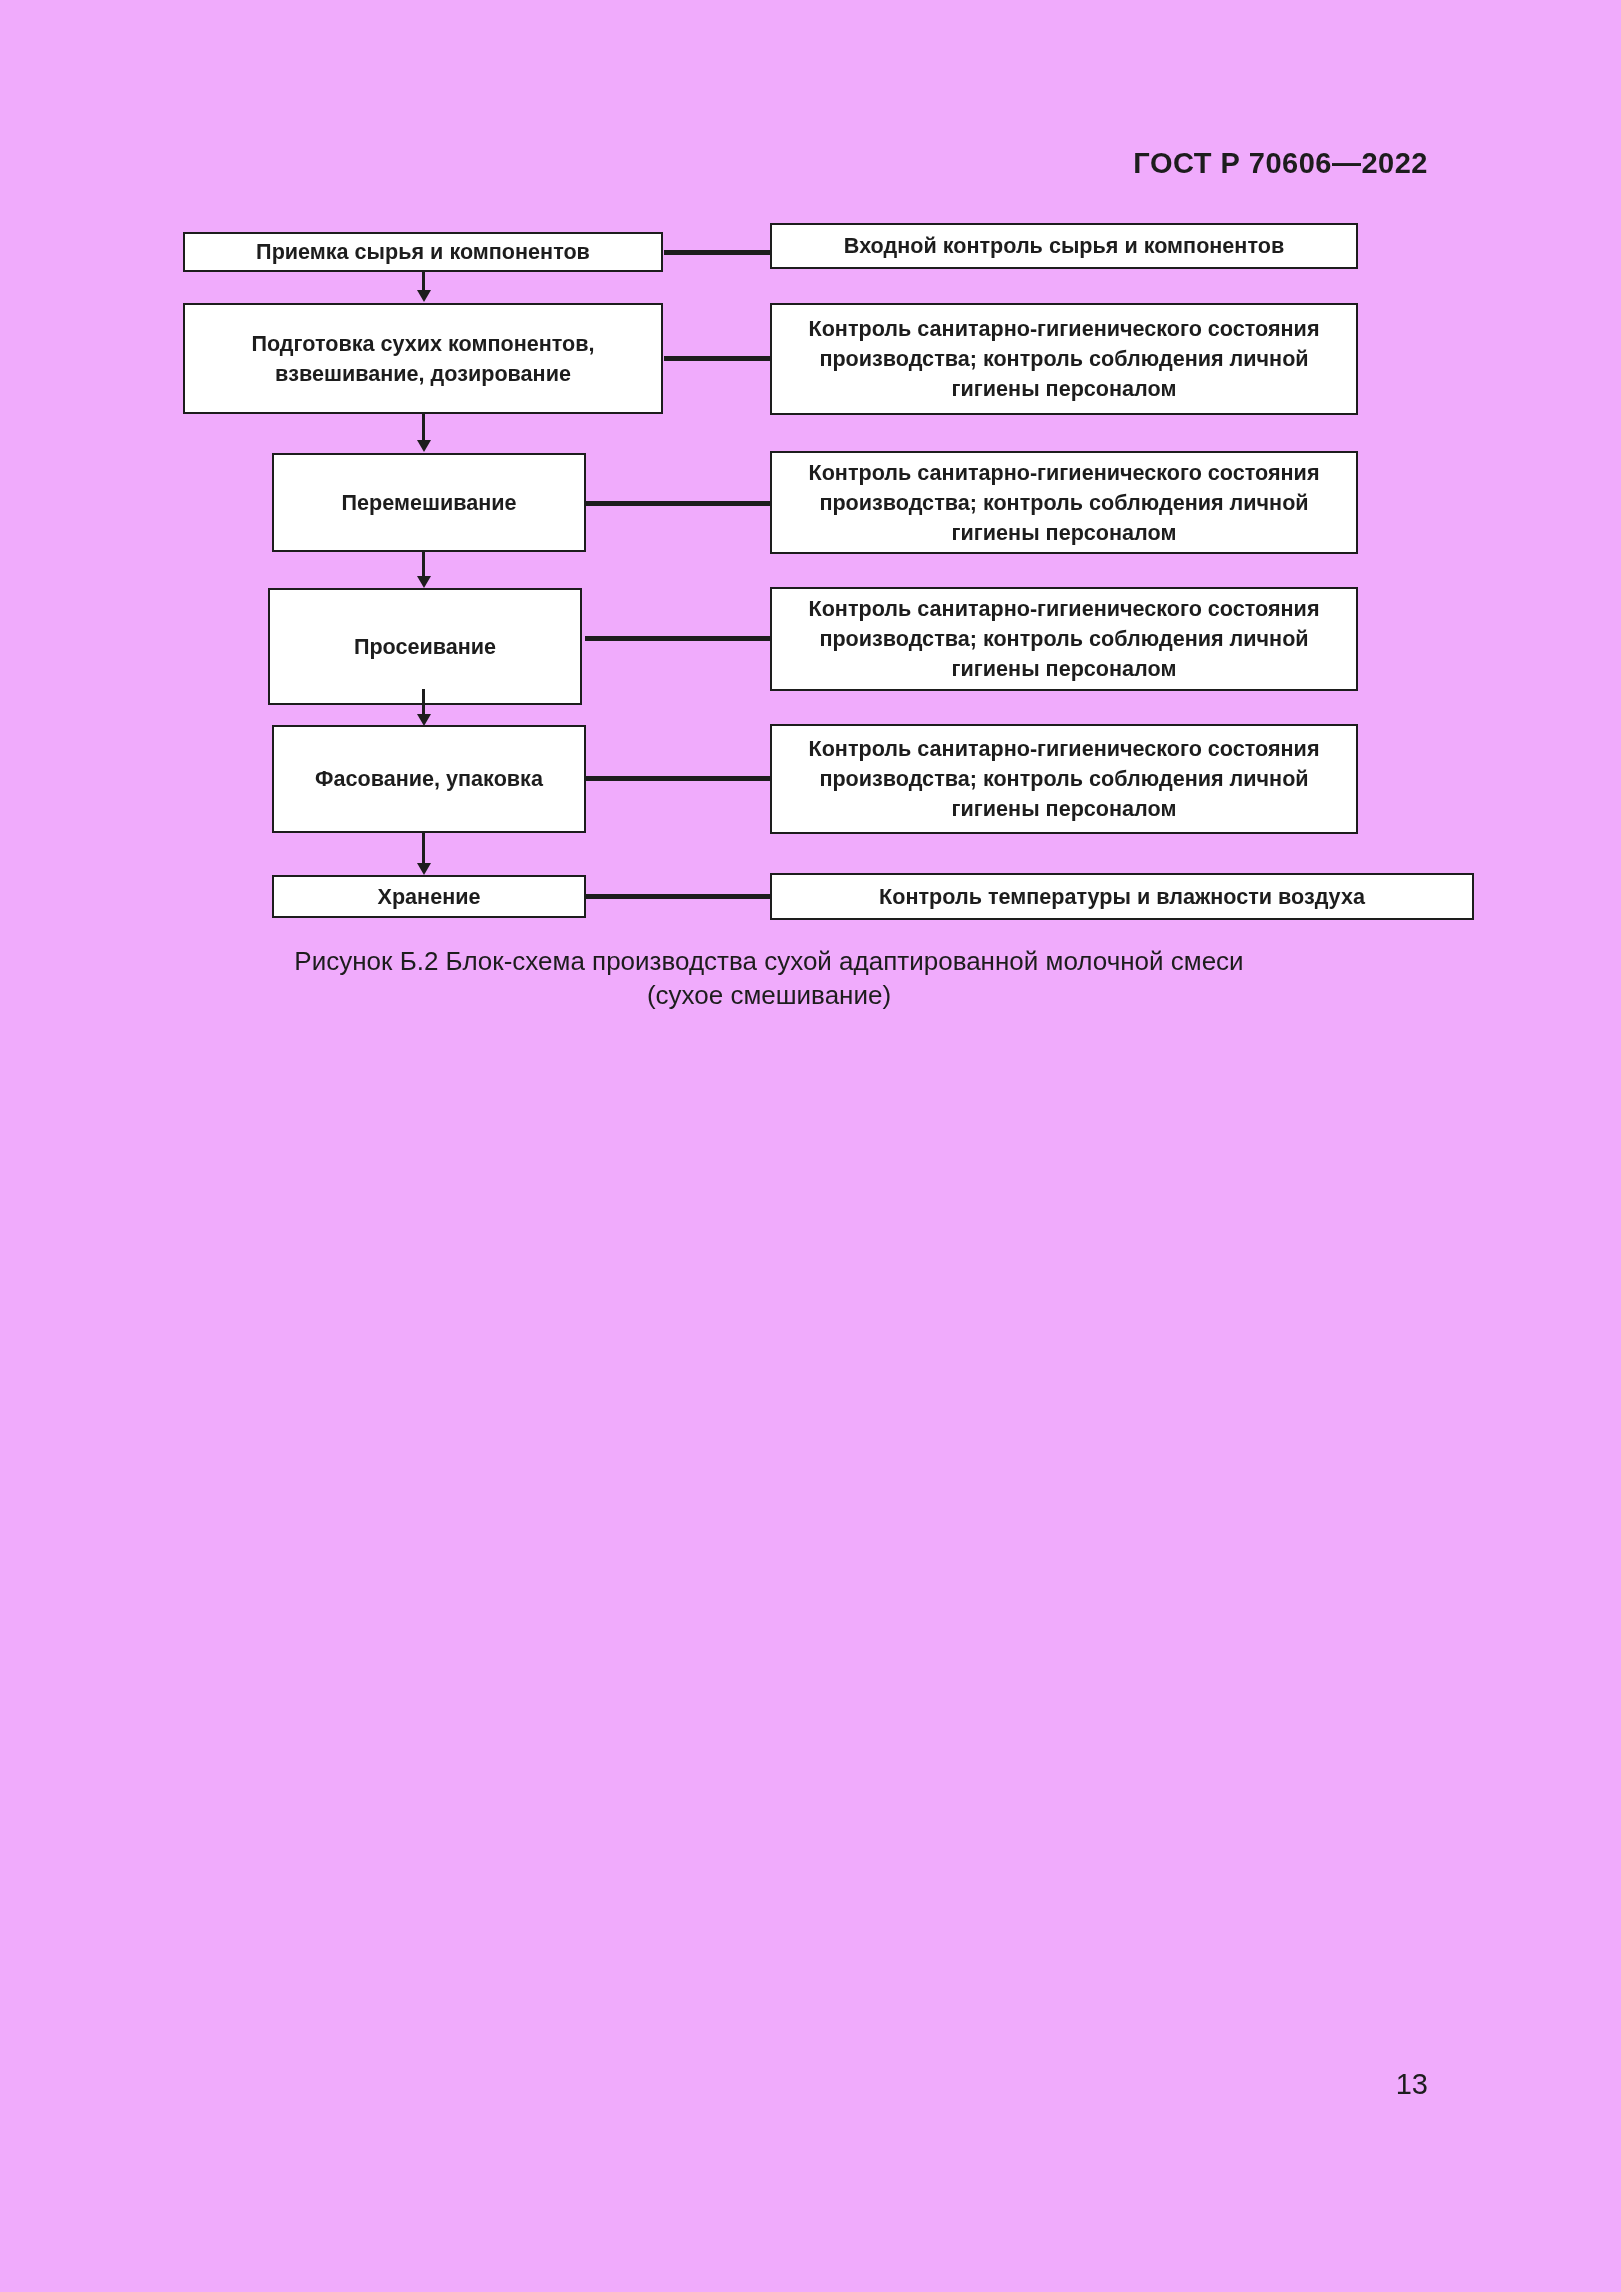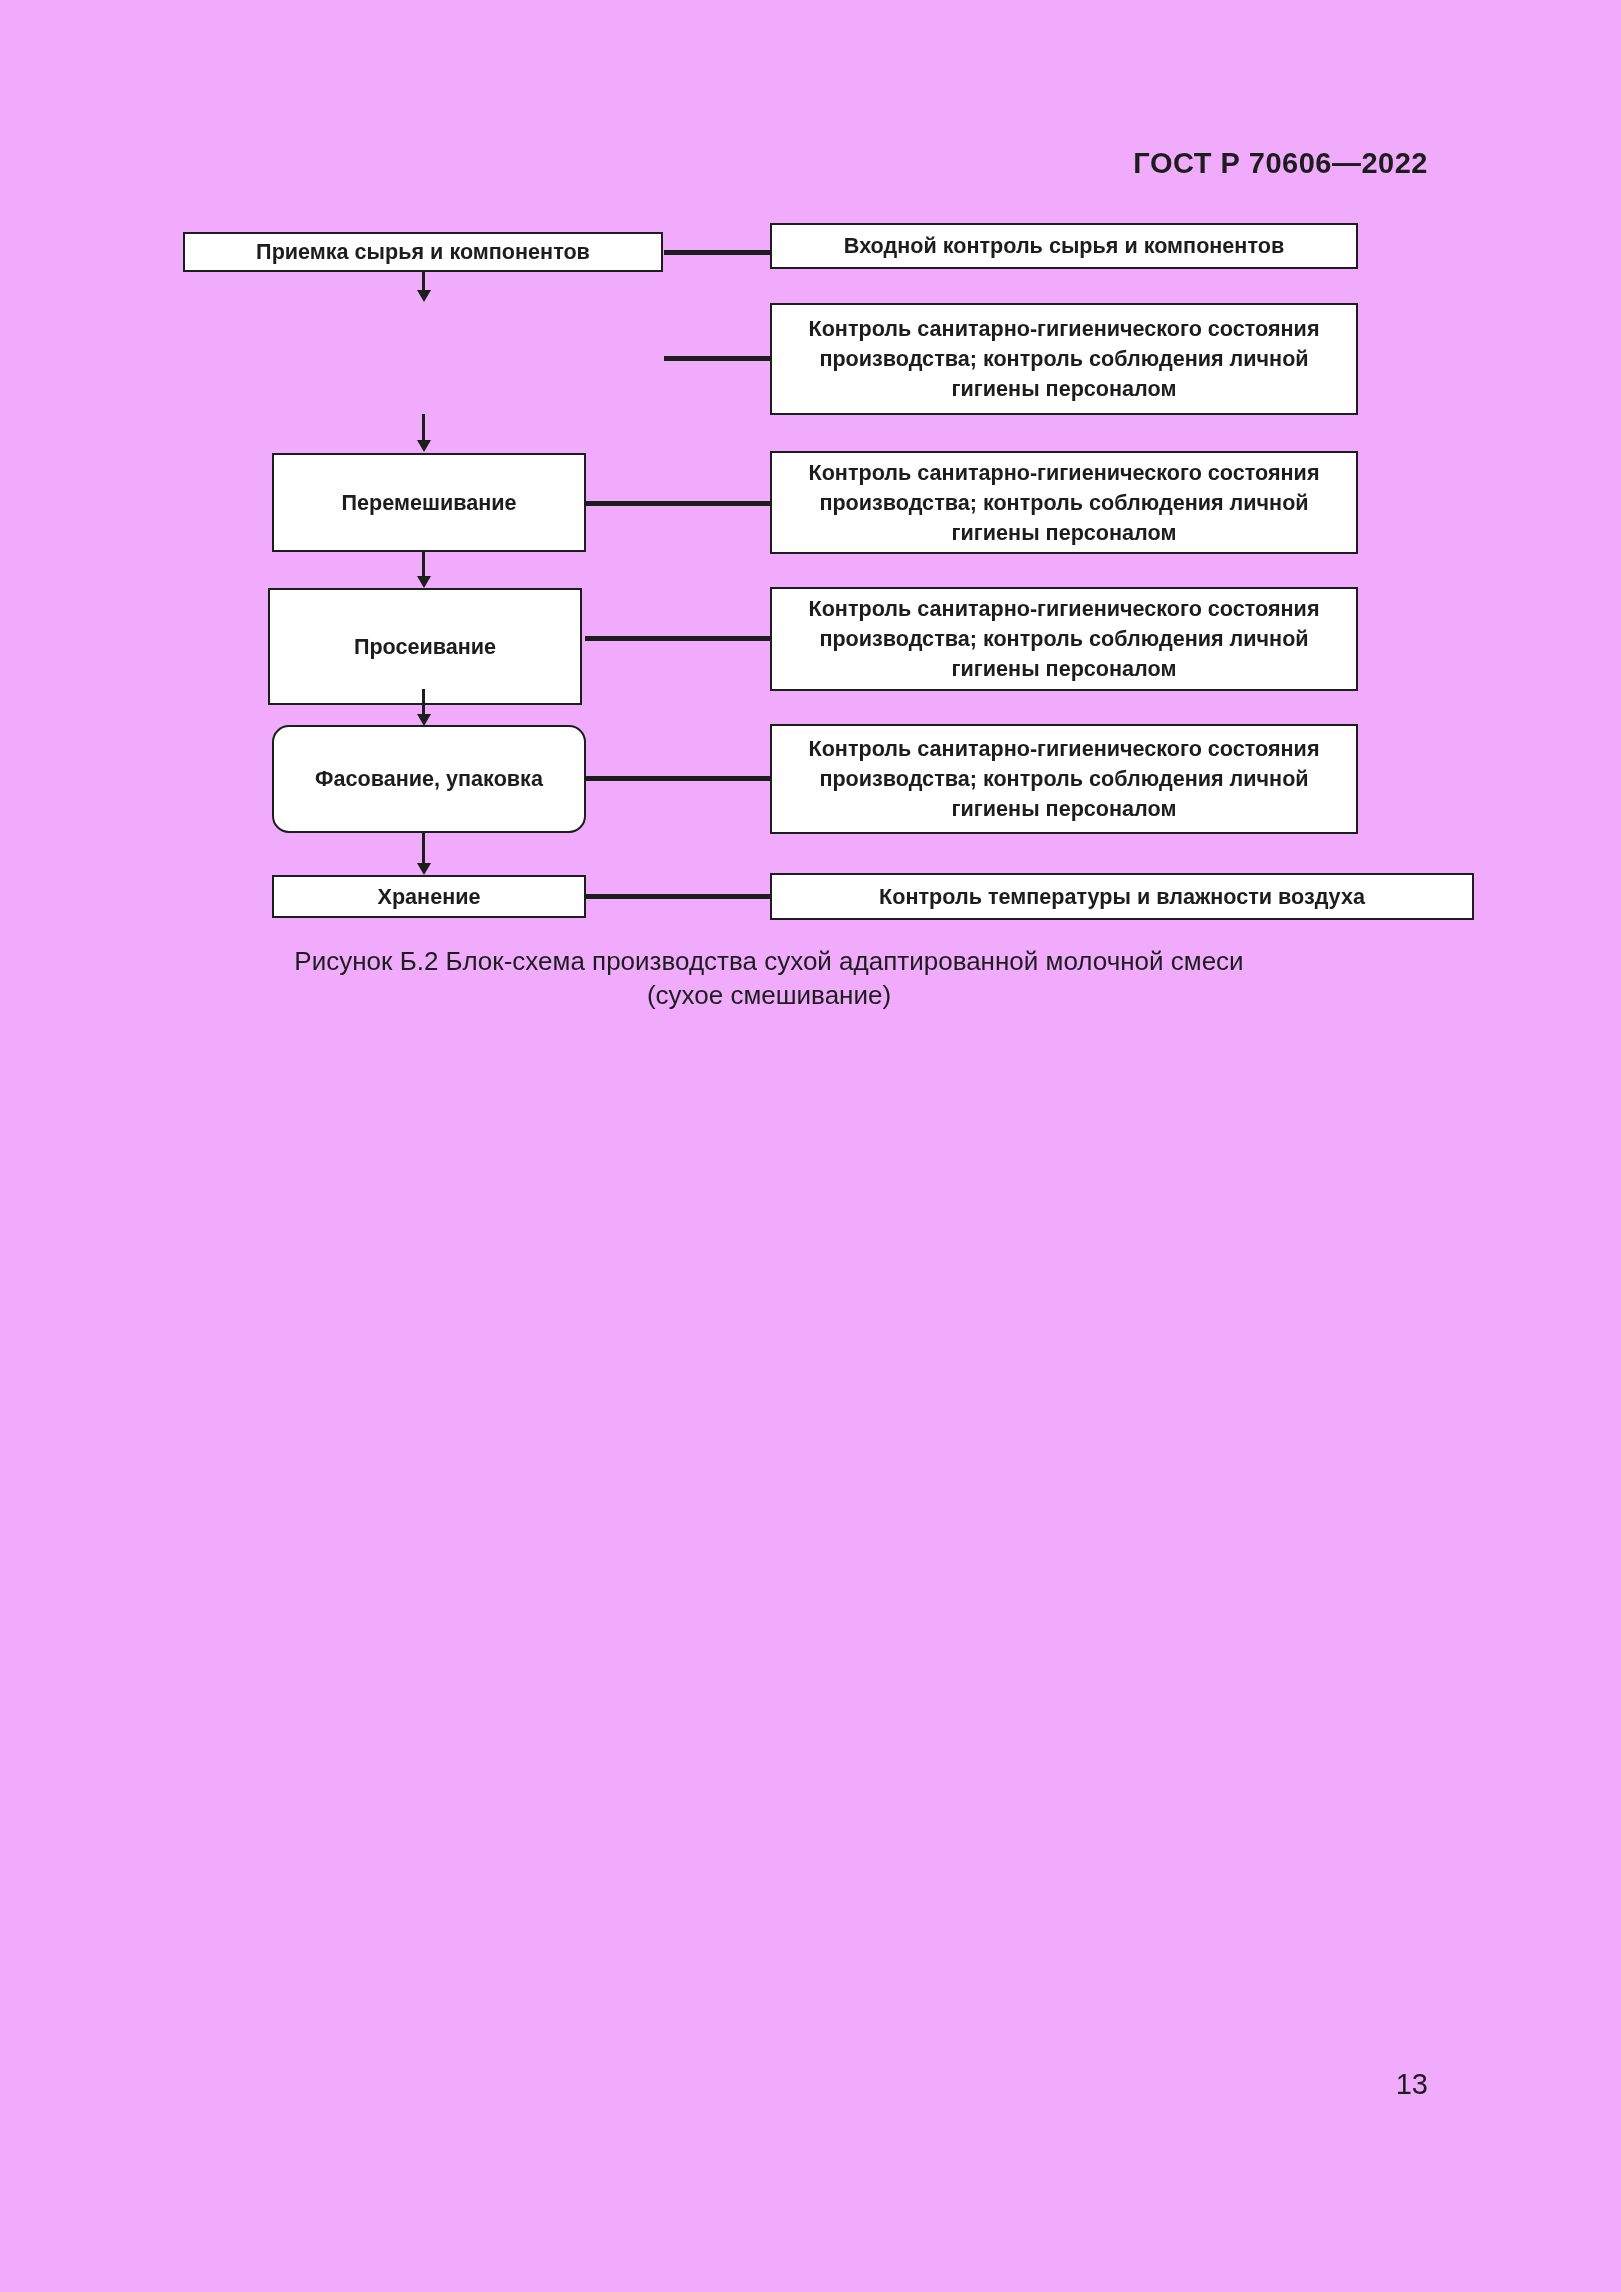--- a/index.html
+++ b/index.html
@@ -25,21 +25,21 @@
   .box span{
     display:block;text-align:center;
     font-weight:bold;font-size:21.6px;line-height:30px;
     white-space:pre-line;
   }
   
   .b-l1{left:183px;top:232px;width:480px;height:40px;}
   .b-l2{left:183px;top:303px;width:480px;height:111px;}
   .b-l3{left:272px;top:453px;width:314px;height:99px;}
   .b-l4{left:268px;top:588px;width:314px;height:117px;}
-  .b-l5{left:272px;top:725px;width:314px;height:108px;border-radius:17px;}
+  .b-l5{left:272px;top:725px;width:314px;height:108px;}
   .b-l6{left:272px;top:875px;width:314px;height:43px;justify-content:center;}
   
   .b-r1{left:770px;top:223px;width:588px;height:46px;}
   .b-r2{left:770px;top:303px;width:588px;height:112px;}
   .b-r3{left:770px;top:451px;width:588px;height:103px;}
   .b-r4{left:770px;top:587px;width:588px;height:104px;}
   .b-r5{left:770px;top:724px;width:588px;height:110px;}
   .b-r6{left:770px;top:873px;width:704px;height:47px;}
   
   .hline{position:absolute;height:4.9px;background:#1d1d1d;}
@@ -82,20 +82,24 @@
   <div class="box b-r1">
     <span>Входной контроль сырья и компонентов</span>
   </div>
   <div class="box b-l1">
     <span>Приемка сырья и компонентов</span>
   </div>
   <div class="hline c1"></div>
   <div class="vline a1l"></div>
   <div class="vhead a1h"></div>
 
+  <div class="box b-l2">
+    <span>Подготовка сухих компонентов,
+взвешивание, дозирование</span>
+  </div>
   <div class="box b-r2">
     <span>Контроль санитарно-гигиенического состояния
 производства; контроль соблюдения личной
 гигиены персоналом</span>
   </div>
   <div class="hline c2"></div>
   <div class="vline a2l"></div>
   <div class="vhead a2h"></div>
 
   <div class="box b-l3">

